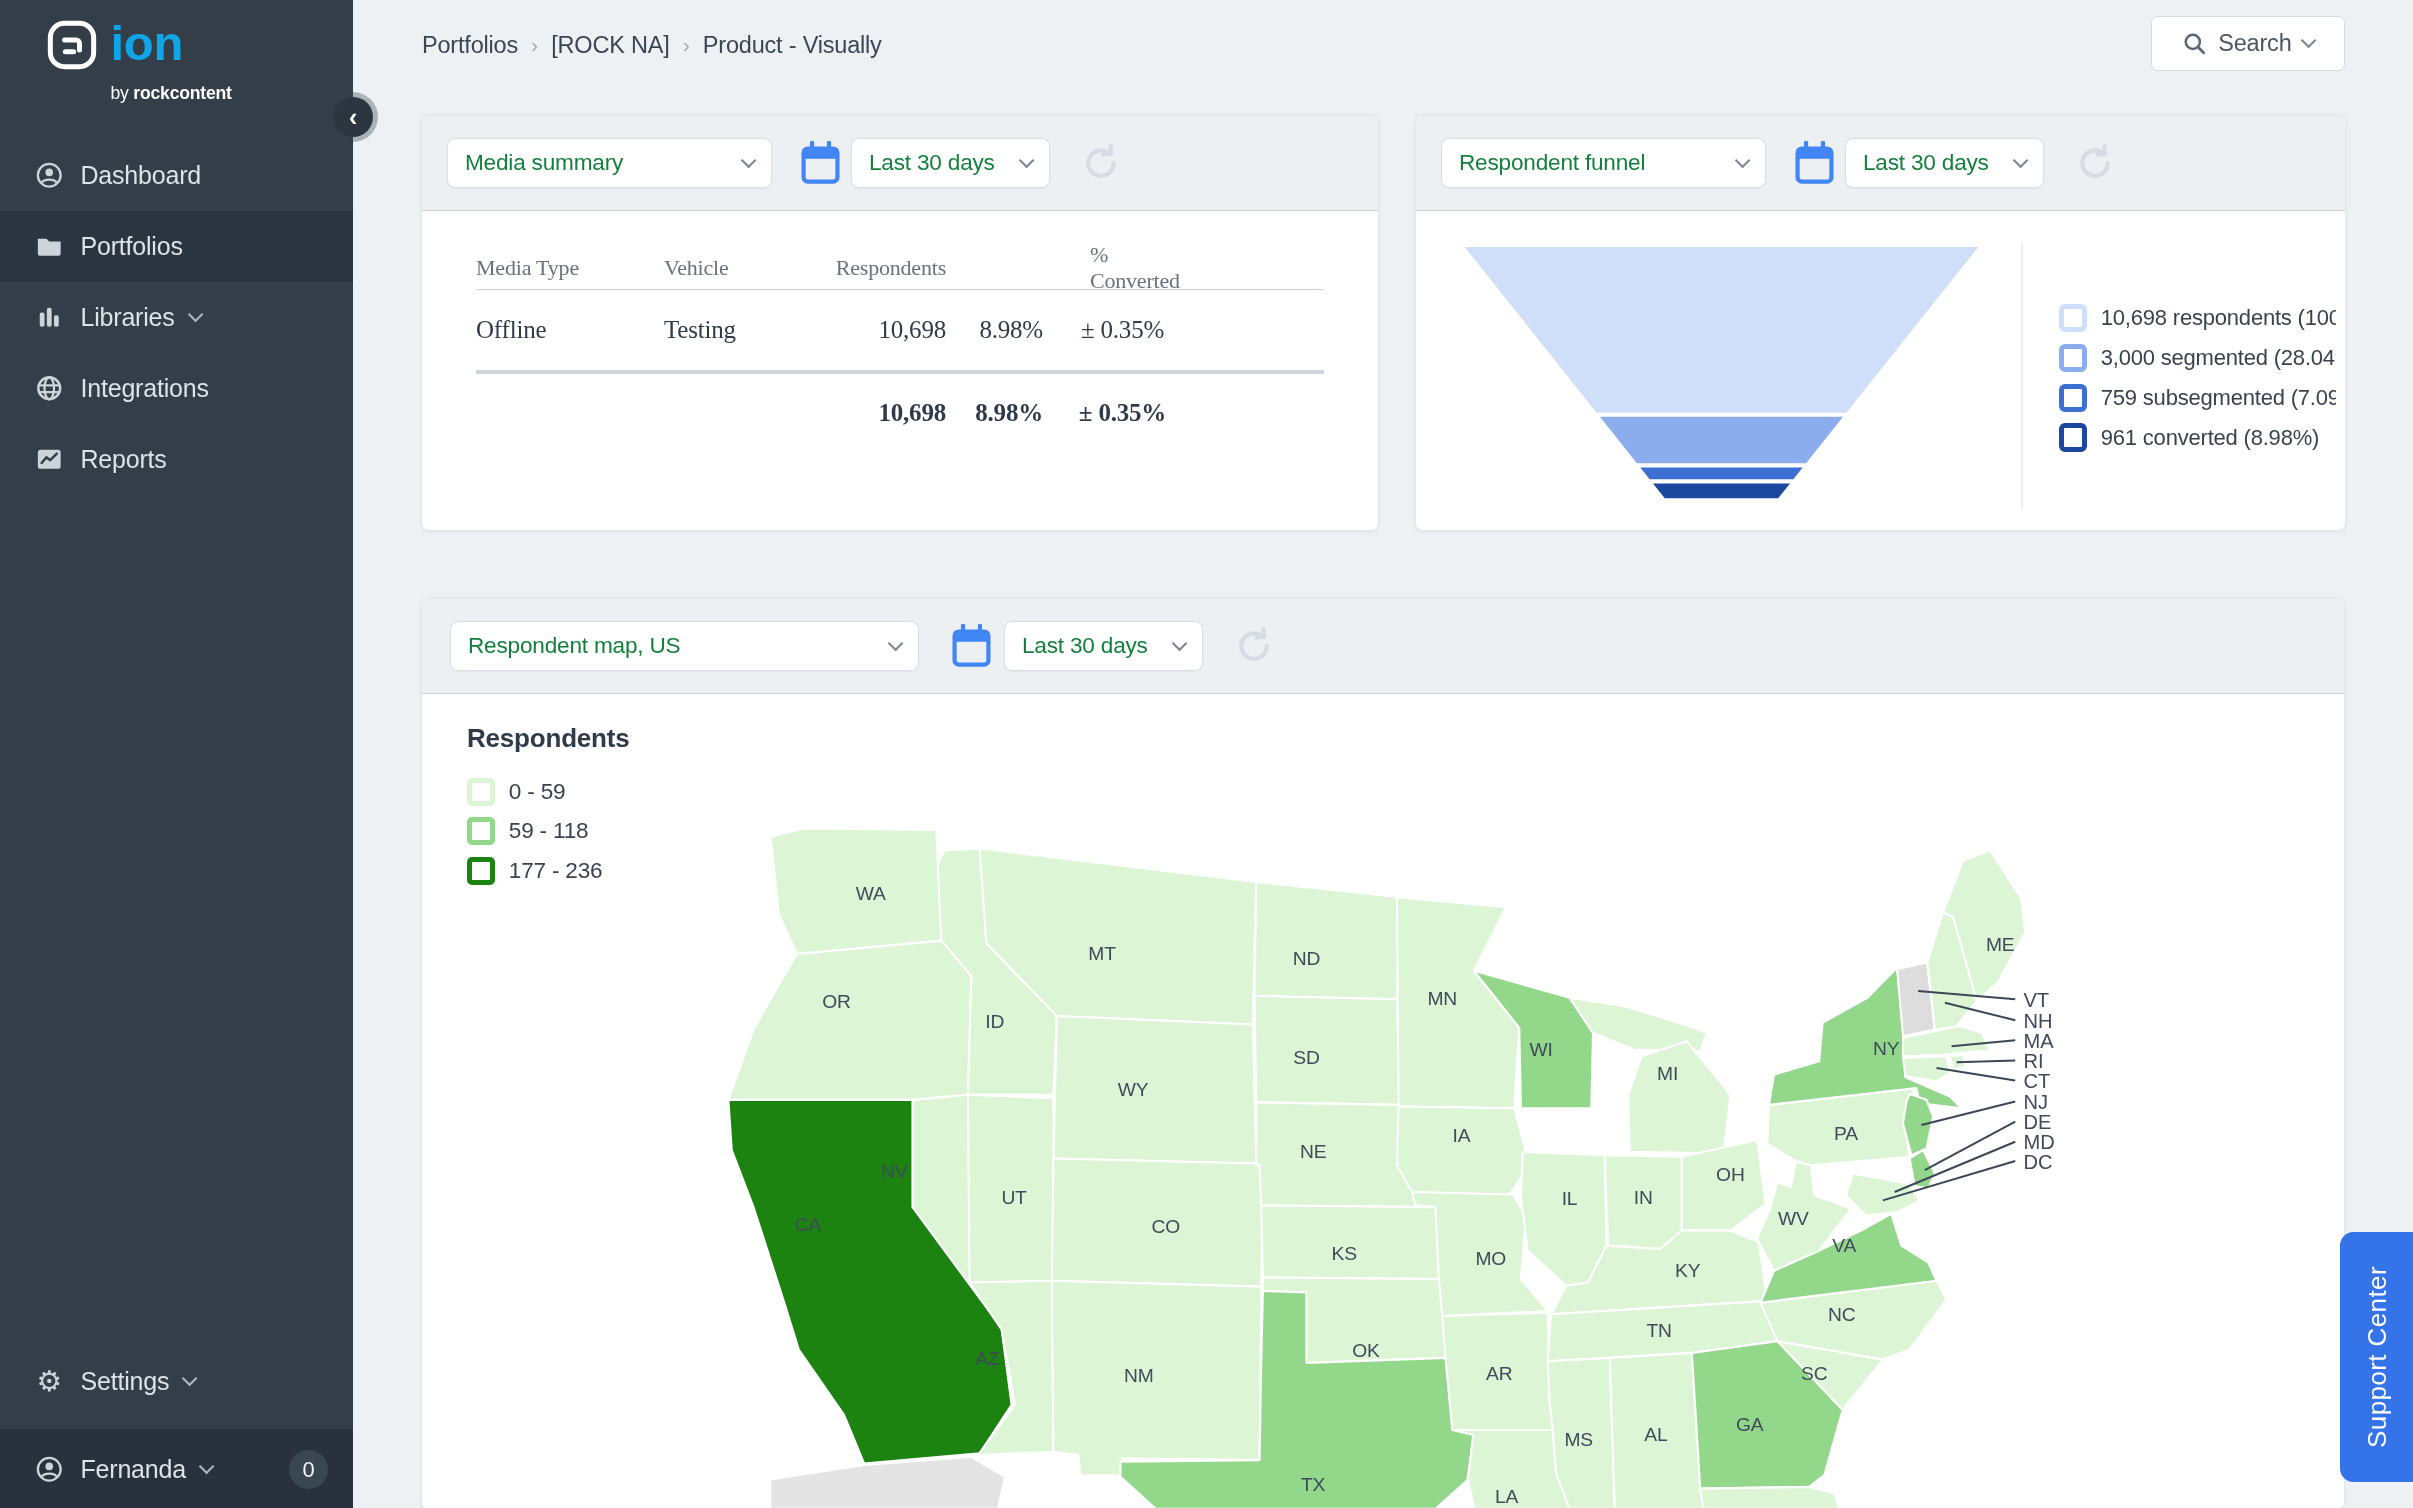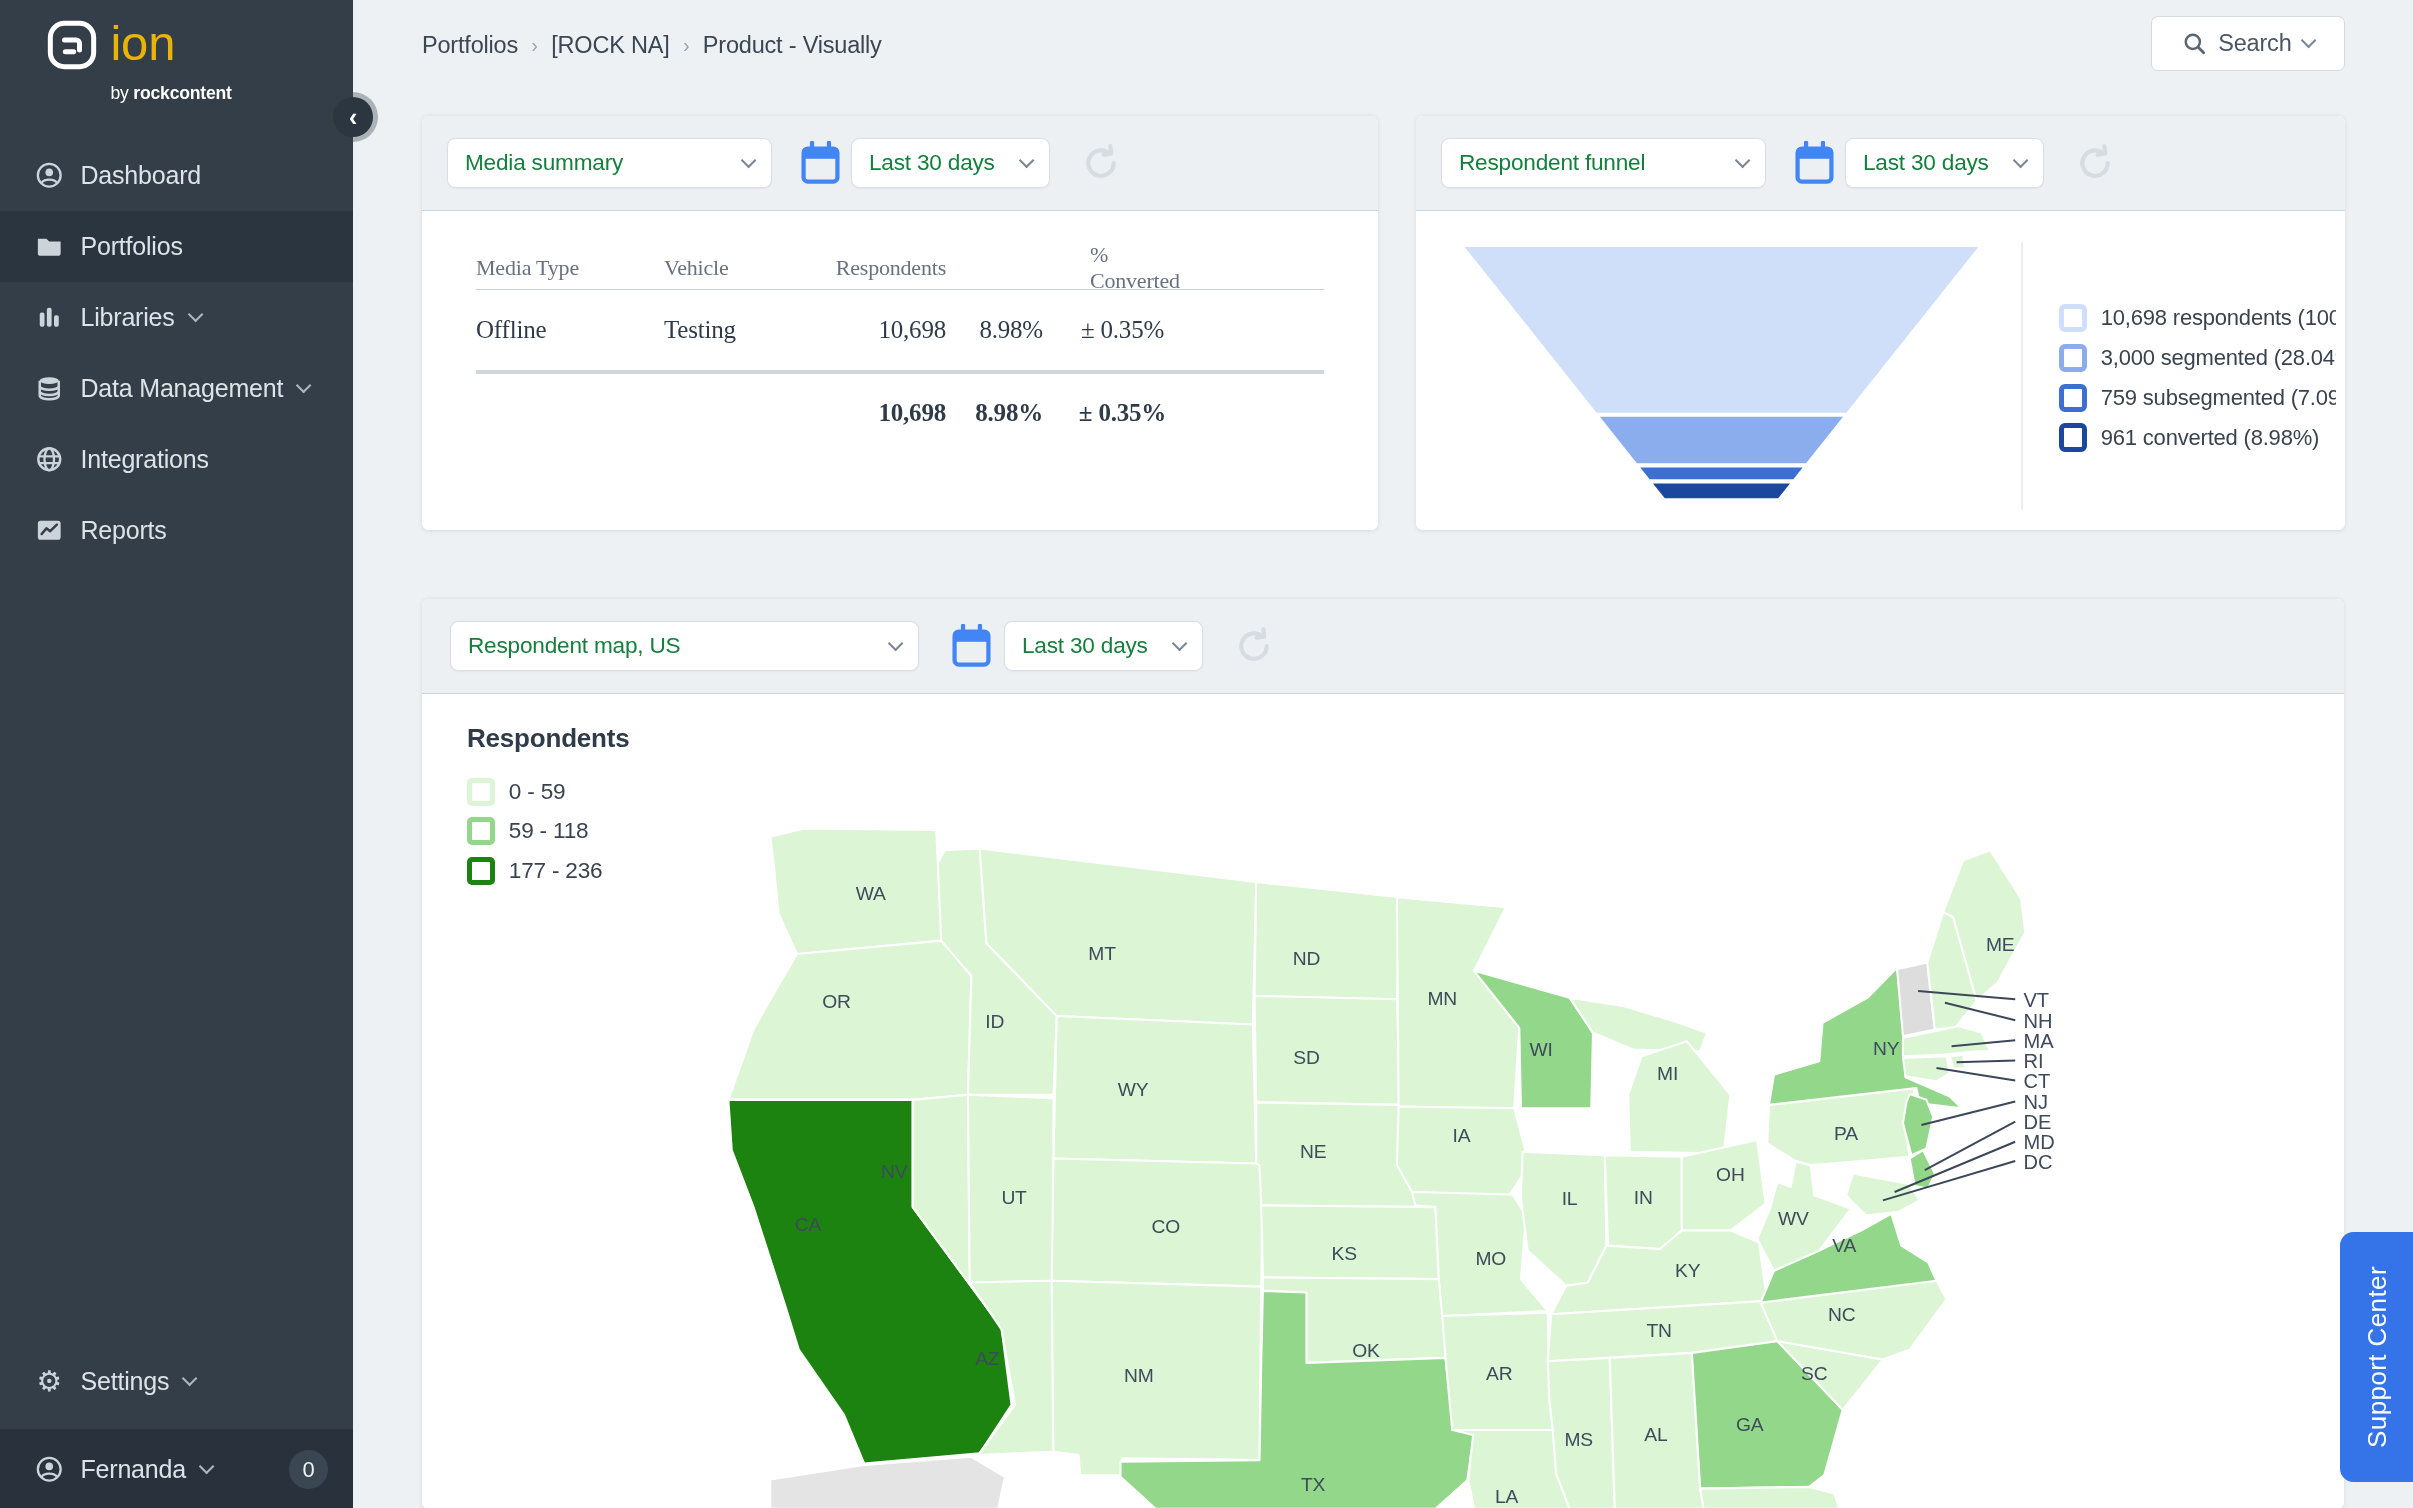--- a/index.html
+++ b/index.html
@@ -7,21 +7,21 @@
     width:2413px;height:1508px;overflow:hidden;position:relative;
     background:#edf1f4;
     font-family:"Liberation Sans", sans-serif;
     letter-spacing:-0.2px;
     -webkit-font-smoothing:antialiased;
   }
   
   .sidebar{position:absolute;left:0;top:0;width:353px;height:1508px;background:#333e48;z-index:20;}
   .logo{position:absolute;left:47px;top:20px;display:flex;align-items:flex-start;}
   .logo-text{margin-left:13.4px;color:#fff;}
-  .logo-title{font-size:49px;font-weight:400;line-height:47px;color:#eab308;}
+  .logo-title{font-size:49px;font-weight:700;line-height:47px;color:#0ea5e9;}
   .logo-sub{font-size:17.6px;color:#fff;margin-top:16px;}
   .logo-sub b{font-weight:700;}
   .collapse-btn{position:absolute;left:333px;top:97px;width:40px;height:40px;border-radius:50%;
     background:#2b3641;color:#fff;display:flex;align-items:center;justify-content:center;
     font-size:25px;font-weight:700;z-index:30;box-shadow:0 0 0 5px rgba(51,62,72,.35);cursor:pointer;}
   .nav{position:absolute;left:0;top:140px;width:353px;}
   .nav-item{height:71px;display:flex;align-items:center;padding-left:35px;color:#dde3e8;font-size:25px;cursor:pointer;}
   .nav-item.active{background:#2b3540;}
   .nav-item .nicon{width:28.5px;height:28.5px;margin-right:17px;display:flex;align-items:center;justify-content:center;}
   .chev-s{width:9.2px;height:9.2px;border-right:2.5px solid #aeb7c0;border-bottom:2.5px solid #aeb7c0;transform:rotate(45deg);margin-left:15px;margin-top:-5px;}
@@ -117,31 +117,20 @@
     </div>
     <div class="nav-item">
       <span class="nicon">
         <svg width="28.5" height="28.5" viewBox="0 0 30 30">
             <rect x="5" y="10" width="5" height="15" rx="2" fill="#ccd4da"></rect>
             <rect x="12.5" y="5" width="5" height="20" rx="2" fill="#ccd4da"></rect>
             <rect x="20" y="13" width="5" height="12" rx="2" fill="#ccd4da"></rect>
           </svg>
       </span>
       <span>Libraries</span>
-      <span class="chev-s"></span>
-    </div>
-    <div class="nav-item">
-      <span class="nicon">
-        <svg width="28.5" height="28.5" viewBox="0 0 30 30">
-            <ellipse cx="15" cy="7" rx="10" ry="3.6" fill="#ccd4da"></ellipse>
-            <path d="M5 7v16c0 2 4.5 3.6 10 3.6s10-1.6 10-3.6V7" fill="none" stroke="#ccd4da" stroke-width="2.6"></path>
-            <path d="M5 13c0 2 4.5 3.6 10 3.6s10-1.6 10-3.6M5 18.5c0 2 4.5 3.6 10 3.6s10-1.6 10-3.6" fill="none" stroke="#ccd4da" stroke-width="2.6"></path>
-          </svg>
-      </span>
-      <span>Data Management</span>
       <span class="chev-s"></span>
     </div>
     <div class="nav-item">
       <span class="nicon">
         <svg width="28.5" height="28.5" viewBox="0 0 30 30">
             <circle cx="15" cy="15" r="11.5" fill="none" stroke="#ccd4da" stroke-width="2.6"></circle>
             <ellipse cx="15" cy="15" rx="5" ry="11.5" fill="none" stroke="#ccd4da" stroke-width="2.4"></ellipse>
             <path d="M4 12h22M4 19h22" stroke="#ccd4da" stroke-width="2.4"></path>
           </svg>
       </span>

